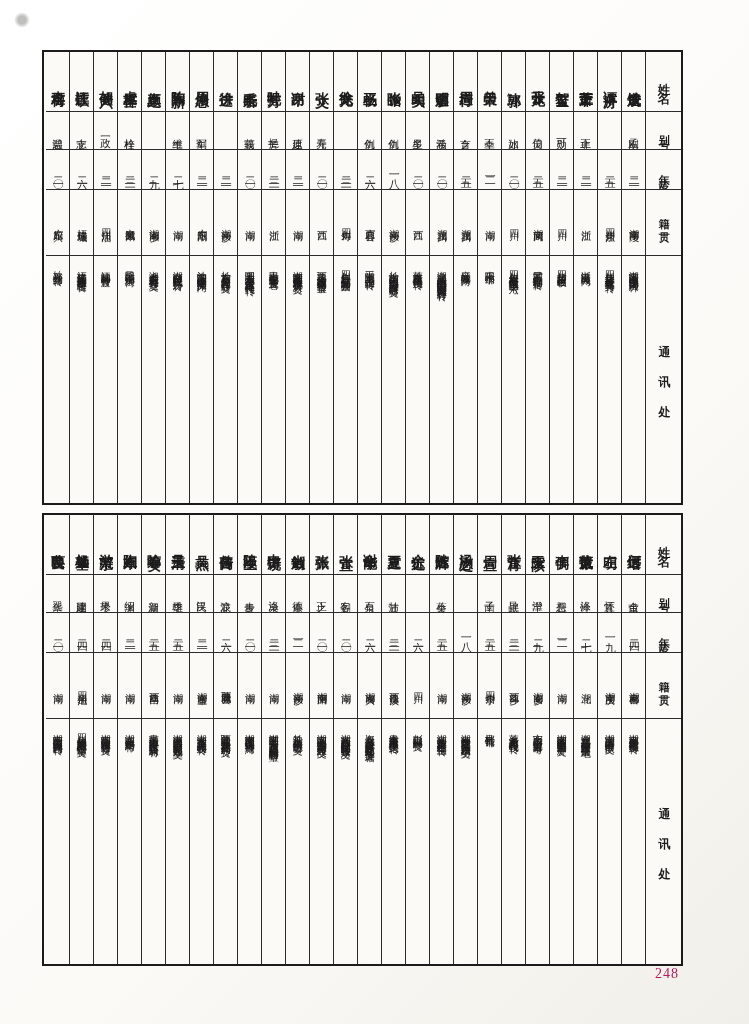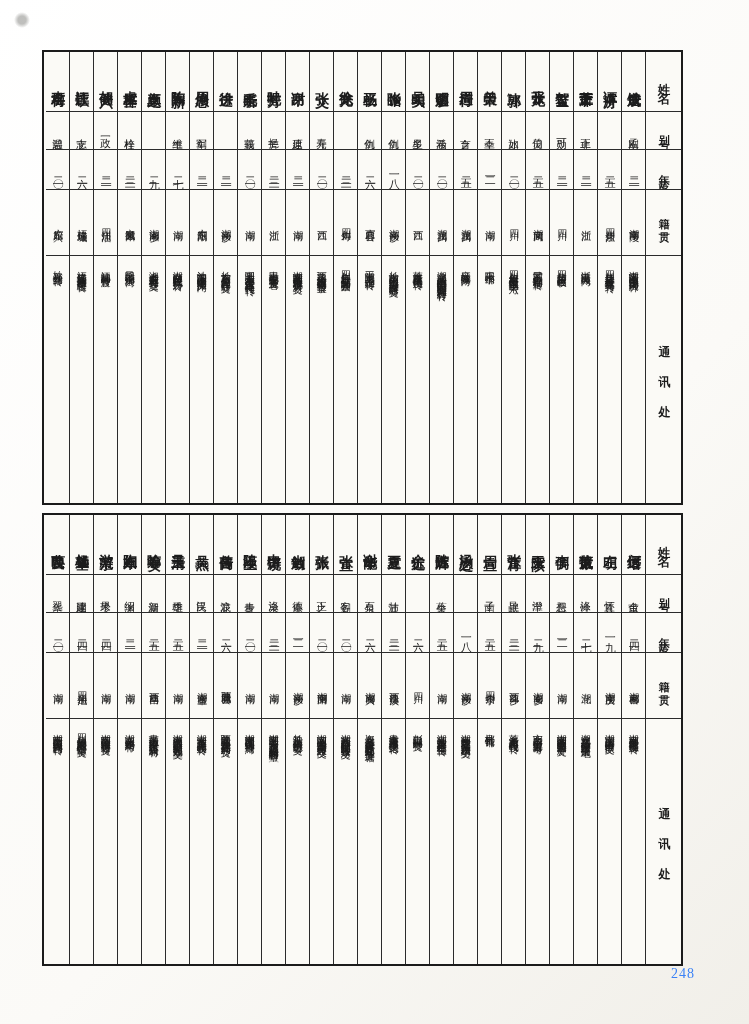--- a/index.html
+++ b/index.html
@@ -42,22 +42,22 @@
     flex:1;border-bottom:none;font-size:10px;letter-spacing:1px;
     justify-content:flex-start;padding-top:7px;line-height:1.15;
   }
   .hdr{font-weight:700;font-size:12.5px;}
   .hdr.r-name{letter-spacing:9px;}
   .hdr.r-alias{letter-spacing:5px;font-size:11px;font-weight:700;}
   .hdr.r-age{letter-spacing:5px;font-size:11px;font-weight:700;}
   .hdr.r-origin{letter-spacing:14px;font-size:11px;font-weight:700;}
   .hdr.r-address{letter-spacing:30px;font-size:12px;justify-content:center;padding-top:0;}
   .page-number{
-    position:absolute;right:54px;bottom:42px;
-    font-size:14px;letter-spacing:1px;color:#3b82f6;
+    position:absolute;right:70px;bottom:42px;
+    font-size:14px;letter-spacing:1px;color:#be185d;
     font-family:"Liberation Serif","DejaVu Serif",serif;
   }
 </style>
 </head>
 <body>
 
 <div class="scan-artifact"></div>
 
 <div class="directory">
 

